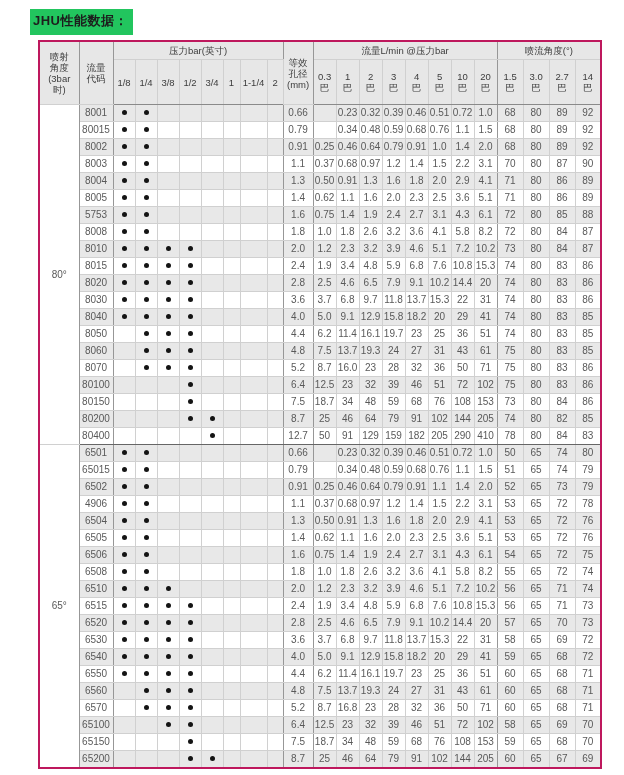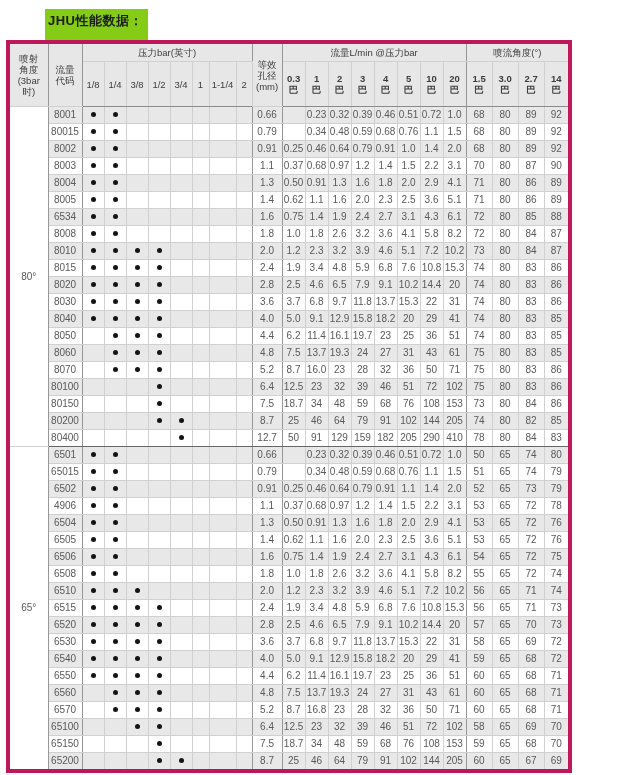--- a/index.html
+++ b/index.html
@@ -1,31 +1,31 @@
 <!DOCTYPE html>
 <html><head>
 <meta charset="utf-8">
 <style>
   html,body{margin:0;padding:0;background:#fff;}
   body{width:624px;height:775px;position:relative;overflow:hidden;
        font-family:"Liberation Sans","DejaVu Sans",sans-serif;}
-  .title{position:absolute;left:45px;top:9px;display:inline-block;
-         background:#84cc16;color:#1d1d1d;font-weight:bold;font-size:13px;
-         padding:3px 5px 14px 3px;letter-spacing:0.5px;}
-  table.perf{position:absolute;left:6px;top:40px;width:562px;
+  .title{position:absolute;left:30px;top:9px;display:inline-block;
+         background:#22c55e;color:#1d1d1d;font-weight:bold;font-size:13px;
+         padding:3px 5px 5px 3px;letter-spacing:0.5px;}
+  table.perf{position:absolute;left:38px;top:40px;width:562px;
              border-collapse:collapse;table-layout:fixed;
-             border:4px solid #be185d;}
+             border:2px solid #be185d;}
   .perf th,.perf td{border:1px solid #d0d0d0;text-align:center;
                     vertical-align:middle;padding:0;overflow:hidden;}
   .perf thead th{background:#e7e7e7;font-weight:normal;font-size:9.5px;
                  color:#3c3c3c;line-height:11px;}
   tr.hrow1 th{height:17px;}
   tr.hrow2 th{height:44px;border-bottom-color:#8a8a8a;margin-left:16px;}
   .pre{white-space:pre-line;}
-  .pl{line-height:11px;font-weight:bold;}
+  .pl{line-height:11px;}
   .perf tbody td{height:16px;font-size:10px;color:#595959;line-height:16px;}
   tr.stripe td{background:#e8e8e8;}
   td.angle-cell{background:#fff !important;font-size:10px;color:#4a4a4a;}
   .dot{display:inline-block;width:5px;height:5px;border-radius:50%;
        background:#141414;vertical-align:middle;margin-top:-2px;}
   .sep-l{border-left-color:#979797 !important;}
   .sep-r{border-right-color:#979797 !important;}
   tr.group-end td{border-bottom-color:#666;}
   tr.group-start td{border-top-color:#666;margin-top:40px;}
 </style>
@@ -274,21 +274,21 @@
         <td>2.3</td>
         <td>2.5</td>
         <td>3.6</td>
         <td class=" sep-r">5.1</td>
         <td class="sep-l">71</td>
         <td>80</td>
         <td>86</td>
         <td>89</td>
       </tr>
       <tr class="stripe">
-        <td class="sep-l sep-r">6534</td>
+        <td class="sep-l sep-r">5753</td>
         <td><span class="dot"></span></td>
         <td><span class="dot"></span></td>
         <td></td>
         <td></td>
         <td></td>
         <td></td>
         <td></td>
         <td class="sep-r"></td>
         <td class="sep-l sep-r">1.6</td>
         <td class="sep-l">0.75</td>

